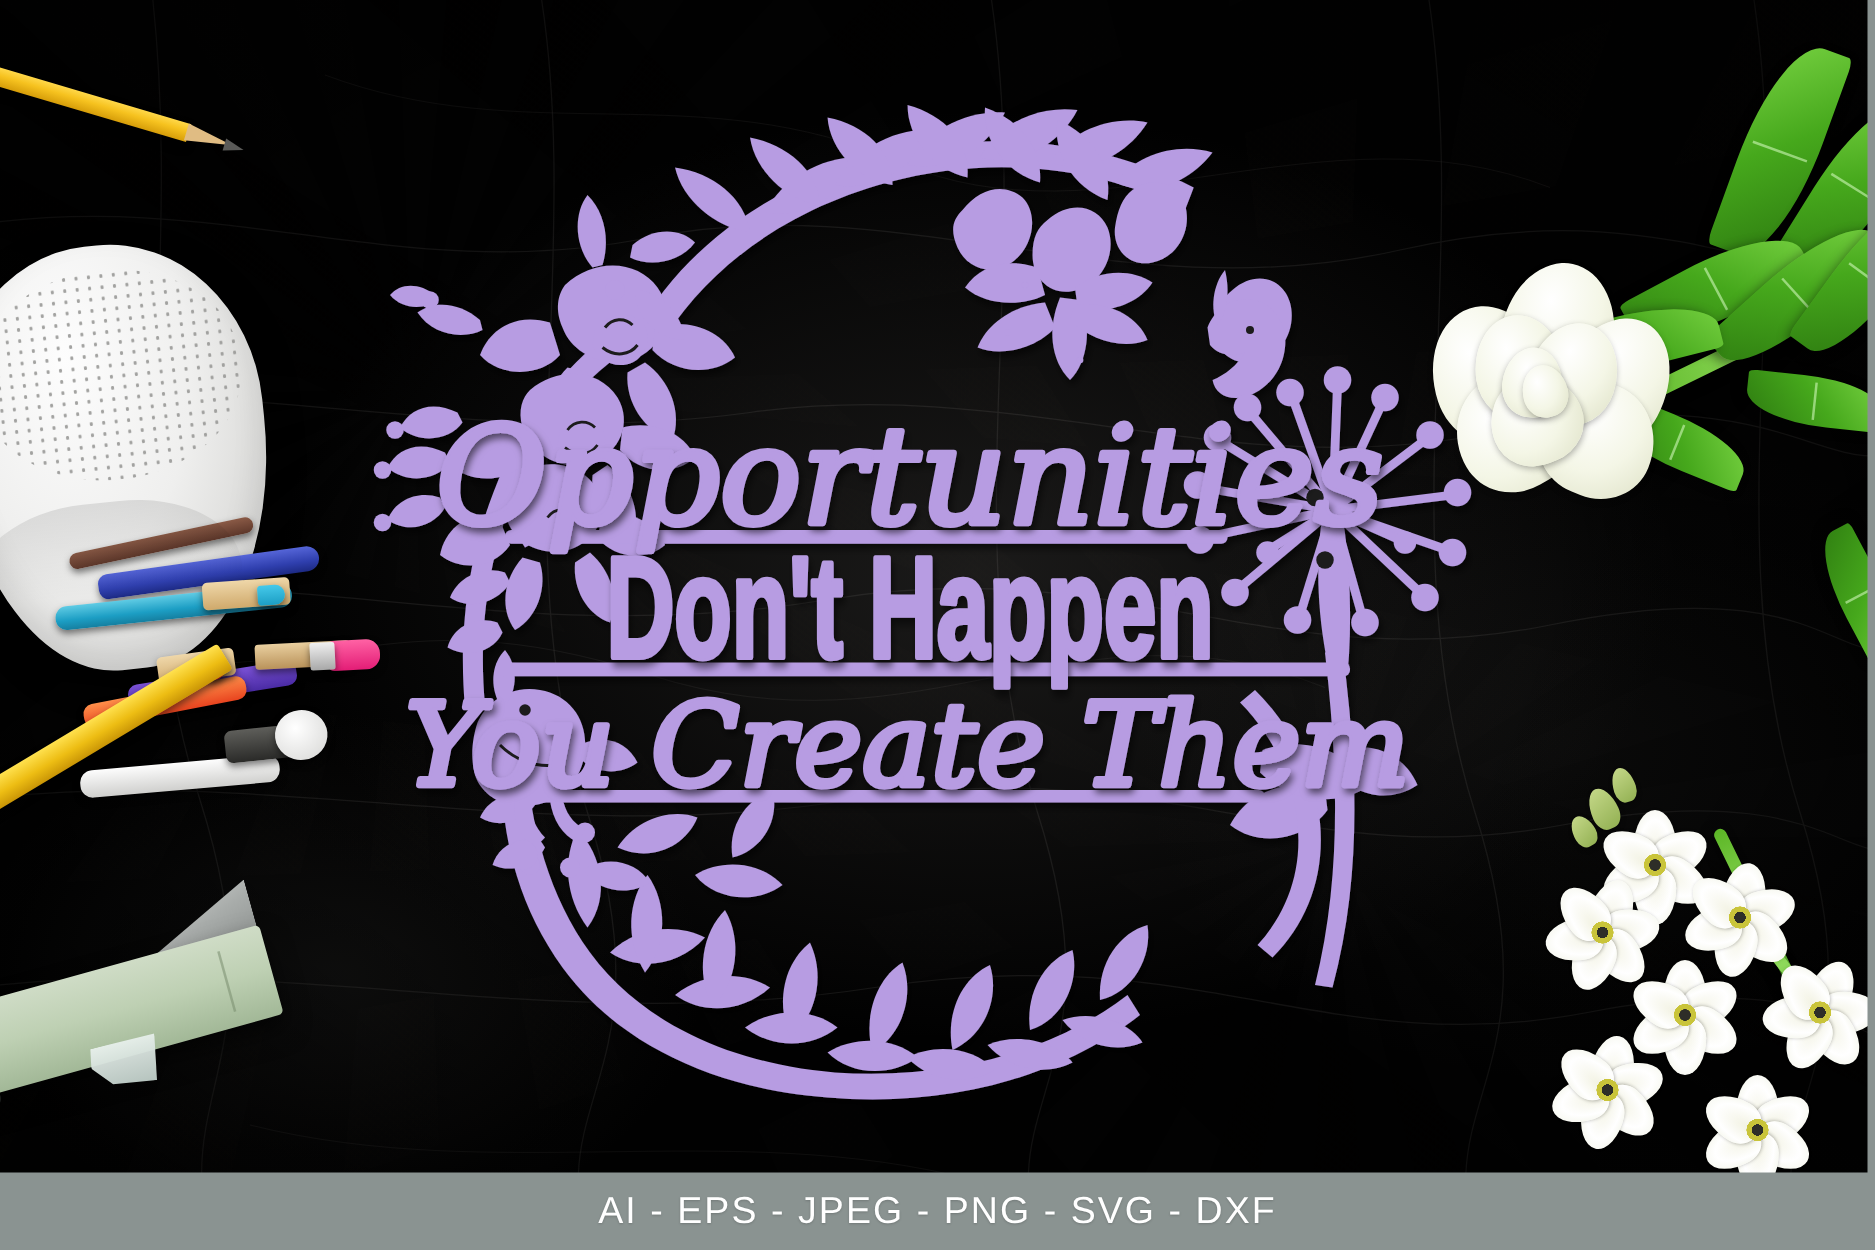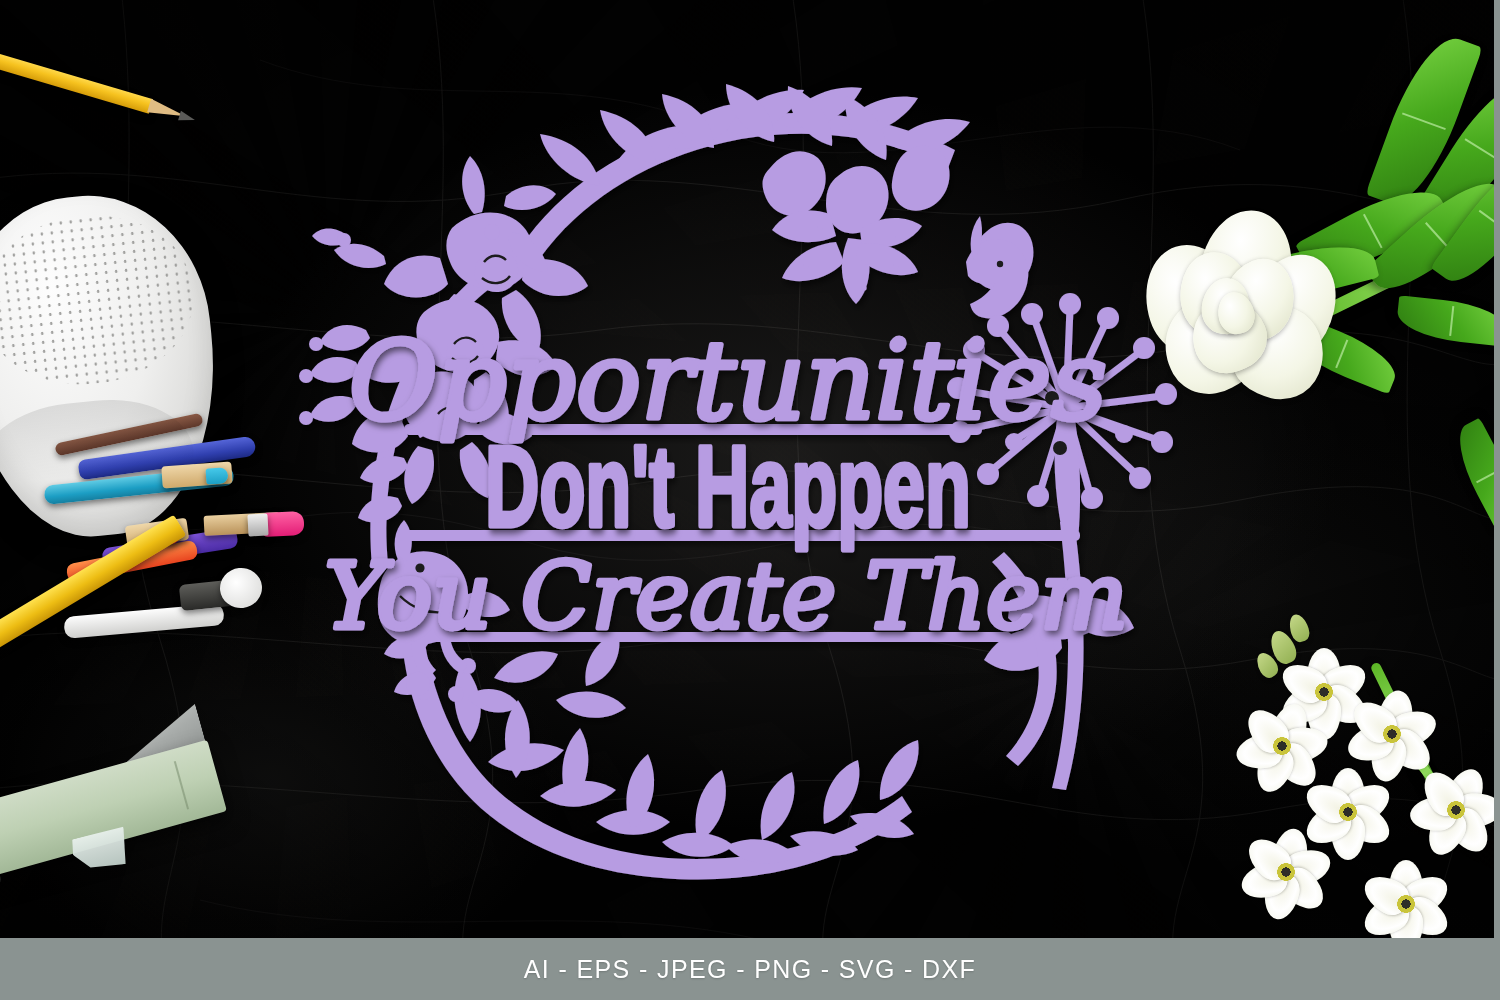--- a/index.html
+++ b/index.html
@@ -186,21 +186,21 @@
   #wreath{ position:absolute; left:0; top:0; width:1500px; height:1000px; pointer-events:none; }
 
   
   .formatbar{
     position:absolute; left:0; right:0; bottom:0; height:62px;
     background:#8a9391;
     display:flex; align-items:center; justify-content:center;
   }
   .formatbar .label{
     color:#ffffff;
-    font-size:25px;
+    font-size:30px;
     letter-spacing:.055em;
     font-weight:400;
     white-space:nowrap;
     text-shadow:0 1px 2px rgba(0,0,0,.18);
   }
   .edge-right{
     position:absolute; top:0; right:0; width:6px; height:1000px;
     background:#8a9391;
   }
 </style>

